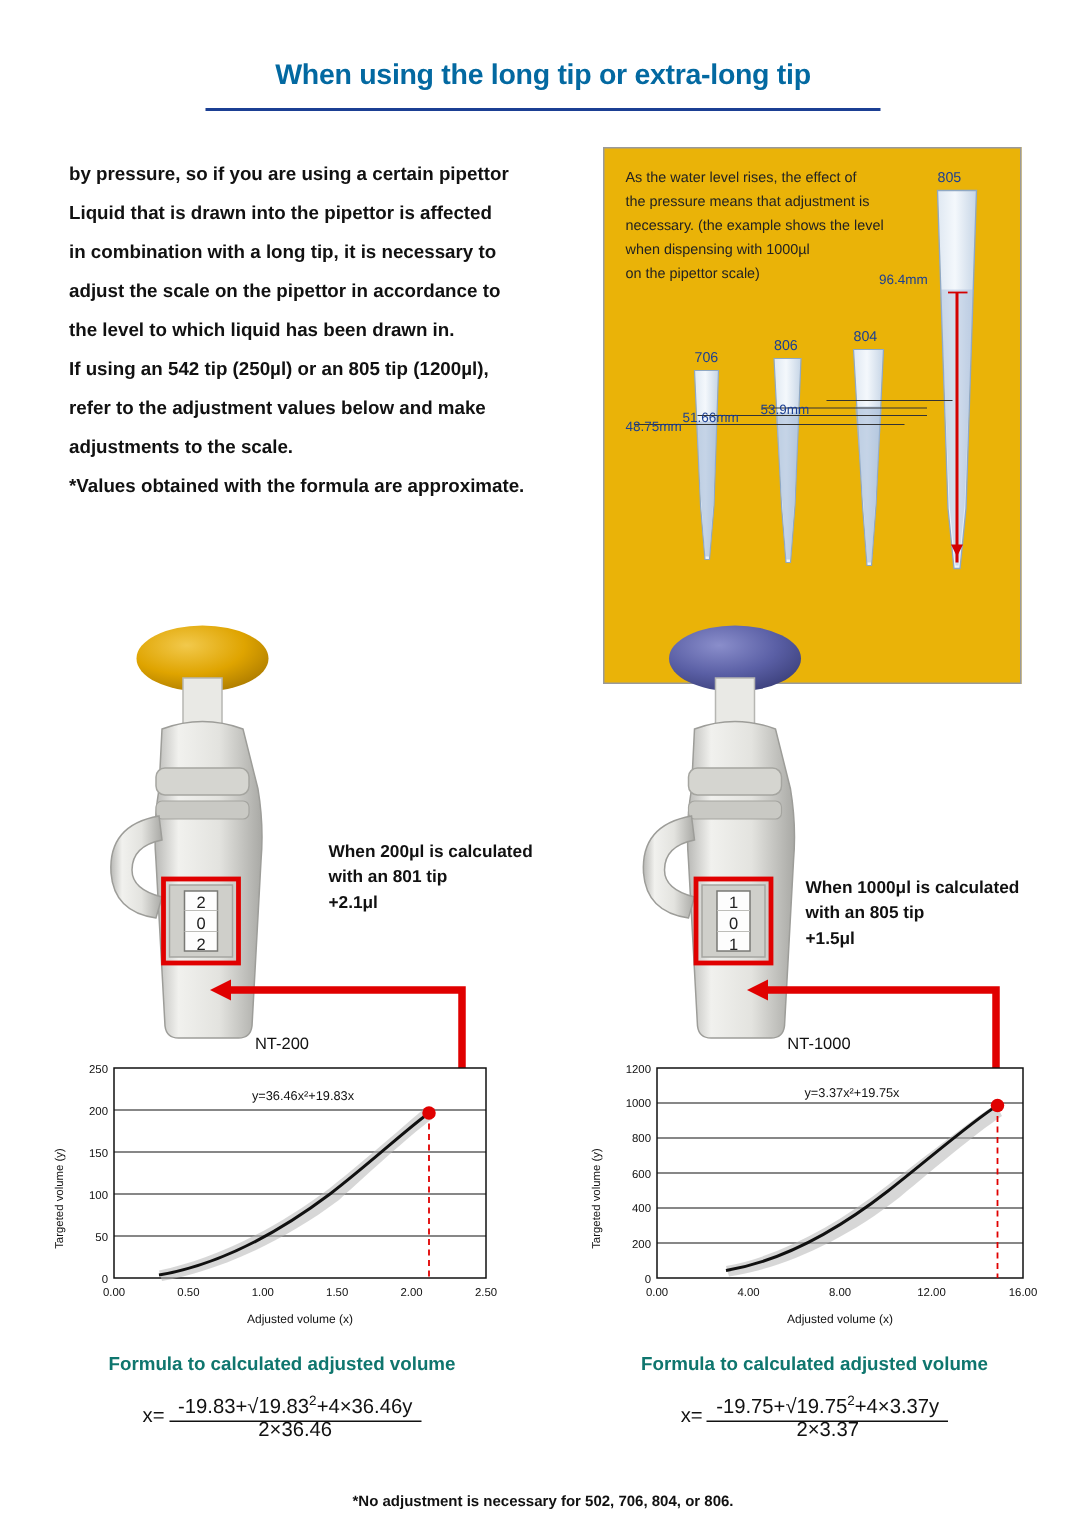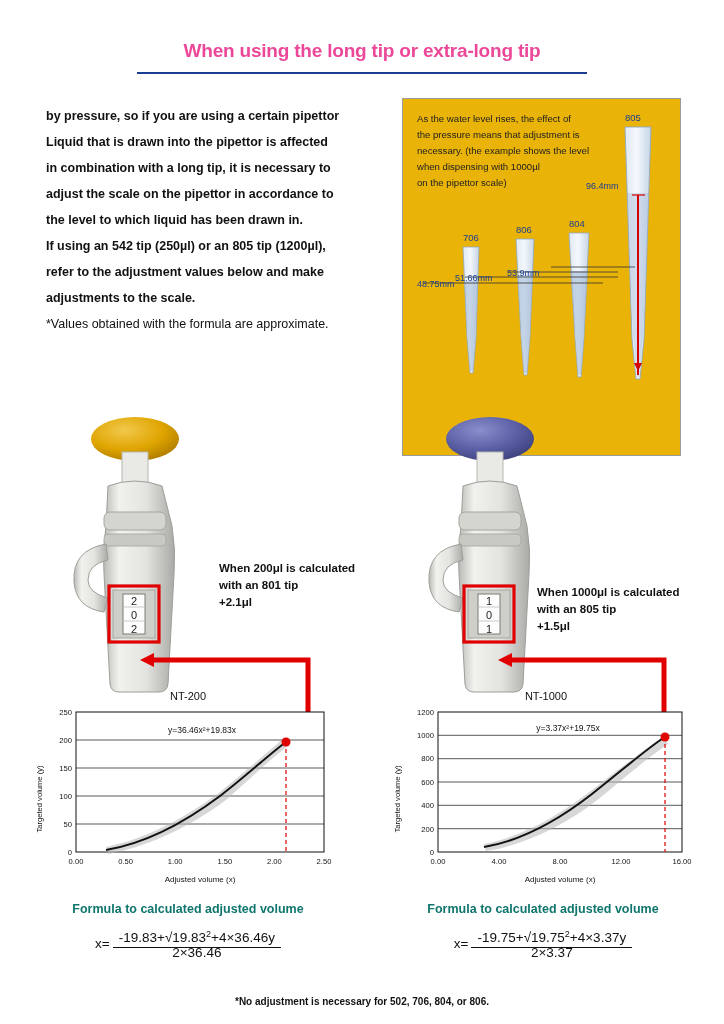--- a/index.html
+++ b/index.html
@@ -10,34 +10,34 @@
     color:#111;
     position:relative;
     overflow:hidden;
   }
   .page{position:relative;width:724px;height:1024px;}
 
   
   .title{
     position:absolute;top:40px;left:0;width:724px;
     text-align:center;
-    font-size:19px;font-weight:bold;color:#ec4899;
+    font-size:19px;font-weight:bold;color:#0369a1;
     letter-spacing:-0.2px;
   }
   .title-rule{
     position:absolute;top:72px;left:137px;width:450px;height:2px;background:#1b3f93;
   }
 
   
   .intro{
     position:absolute;top:103px;left:46px;width:340px;
     font-size:12.5px;font-weight:bold;line-height:26px;color:#111;
   }
   .intro p{margin:0;}
-  .intro .note{font-weight:normal;}
+  .intro .note{font-weight:bold;}
 
   
   .tipbox{
     position:absolute;top:98px;left:402px;width:279px;height:358px;
     border:1px solid #9a9a9a;background:#eab308;box-sizing:border-box;
   }
   .tipbox .caption{
     position:absolute;top:12px;left:14px;width:240px;
     font-size:9.6px;line-height:16px;color:#222;
   }

